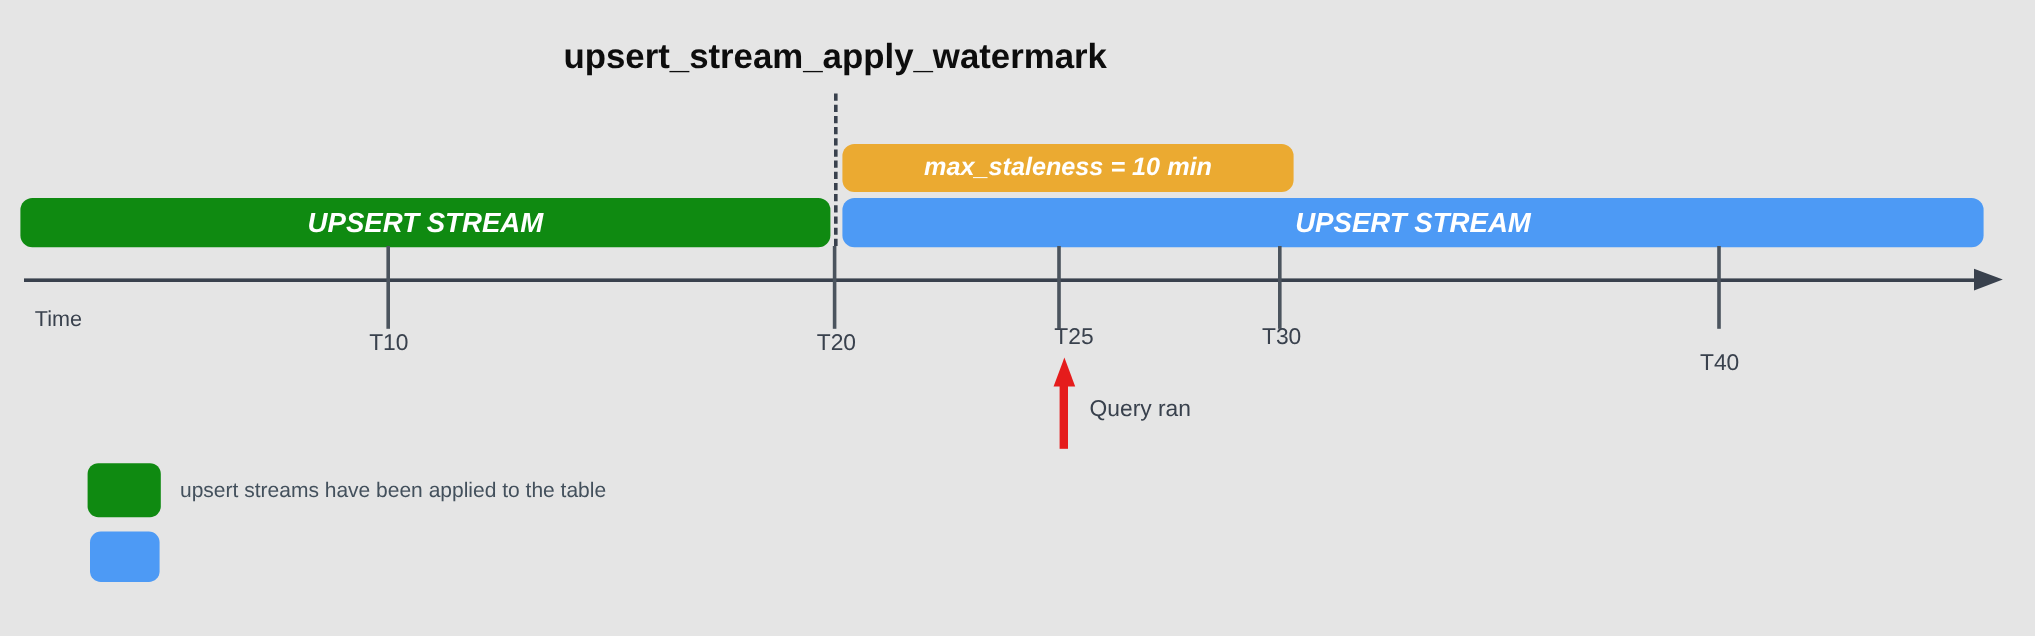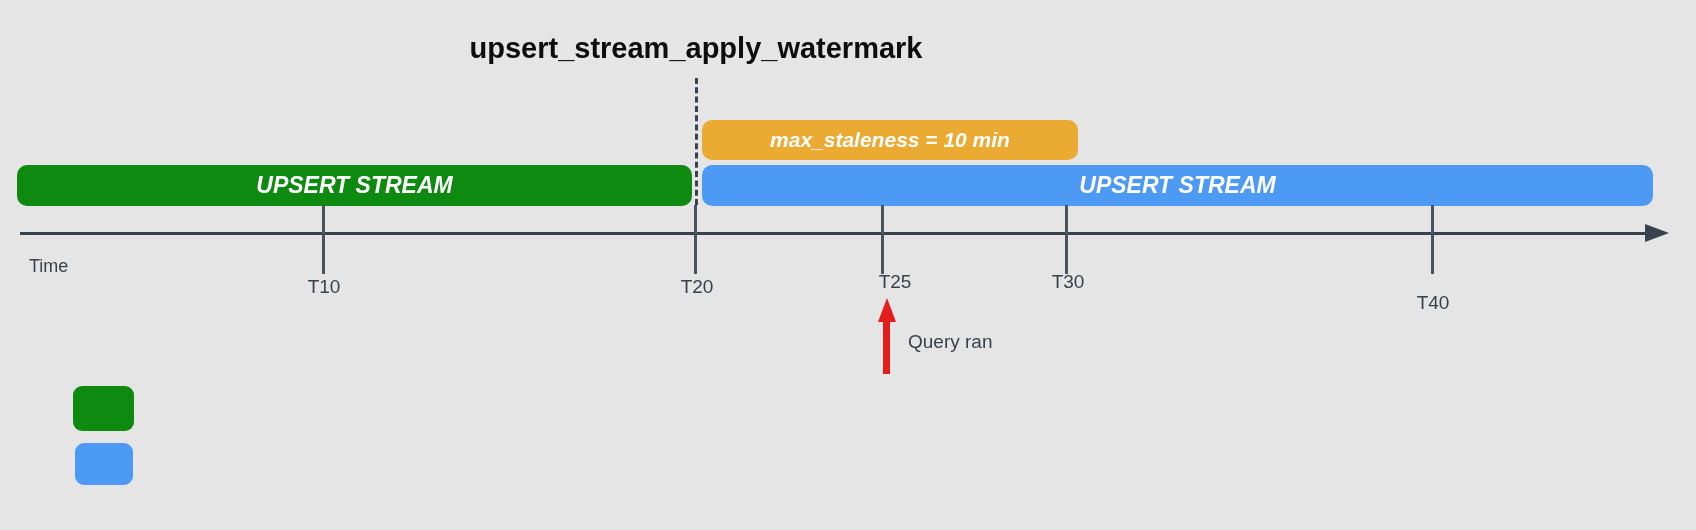--- a/index.html
+++ b/index.html
@@ -169,16 +169,17 @@
   <div class="tick-label tl-t20">T20</div>
   <div class="tick-label tl-t25">T25</div>
   <div class="tick-label tl-t30">T30</div>
   <div class="tick-label tl-t40">T40</div>
 
   <div class="query-arrow-head"></div>
   <div class="query-arrow-shaft"></div>
   <div class="query-ran-label">Query ran</div>
 
   <div class="legend-swatch sw-applied"></div>
+  <div class="legend-label ll-applied">upsert streams have been applied to the table</div>
 
   <div class="legend-swatch sw-not-applied"></div>
 
 </div>
 
 </body></html>

